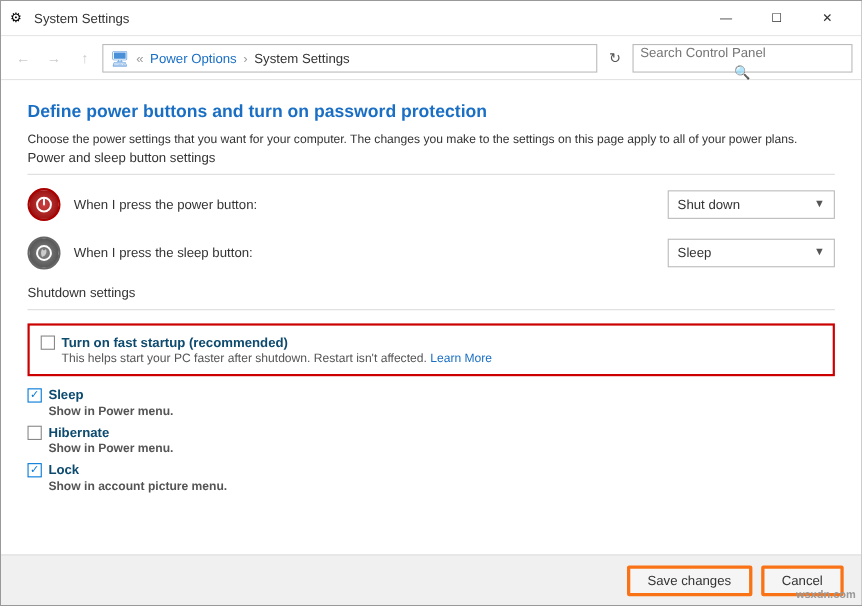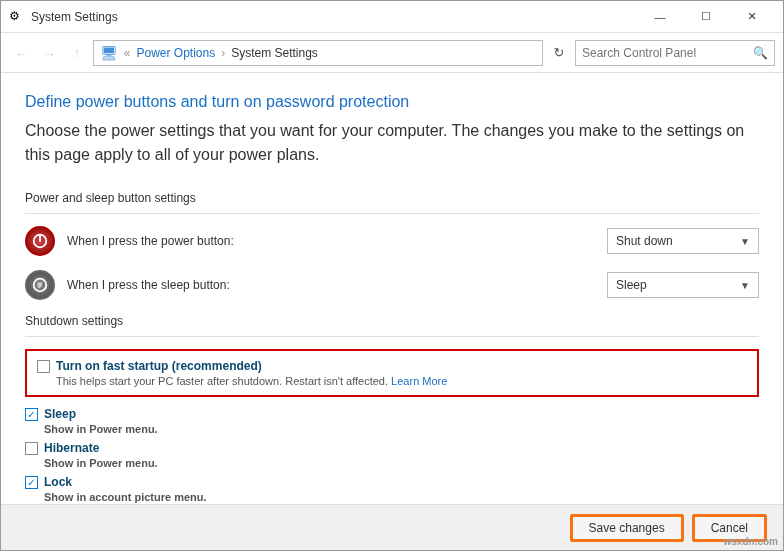--- a/index.html
+++ b/index.html
@@ -127,20 +127,21 @@
     }
     .search-box {
       width: 200px;
       height: 26px;
       border: 1px solid #bbb;
       display: flex;
       align-items: center;
       padding: 0 6px;
       background: #fff;
       gap: 4px;
+      flex-direction: column;
     }
     .search-input {
       border: none;
       outline: none;
       font-size: 12px;
       color: #999;
       width: 100%;
       background: transparent;
     }
     .search-icon { color: #999; font-size: 12px; }
@@ -148,27 +149,27 @@
     .content-area {
       flex: 1;
       padding: 20px 24px;
       overflow-y: auto;
       background: #fff;
     }
     .page-title {
       font-size: 16px;
       color: #1a6fc4;
       margin-bottom: 8px;
-      font-weight: 400;
+      font-weight: 700;
     }
     .page-desc {
-      font-size: 16px;
+      font-size: 11px;
       color: #333;
       line-height: 1.5;
-      margin-bottom: 24px;
+      margin-bottom: 0;
     }
     .section-label {
       font-size: 12px;
       color: #333;
       margin-bottom: 8px;
     }
     .divider {
       height: 1px;
       background: #ddd;
       margin-bottom: 12px;

